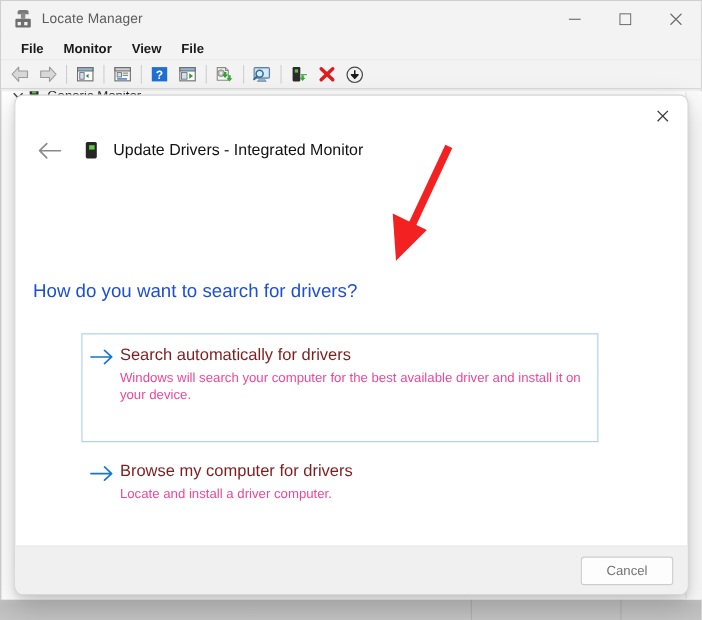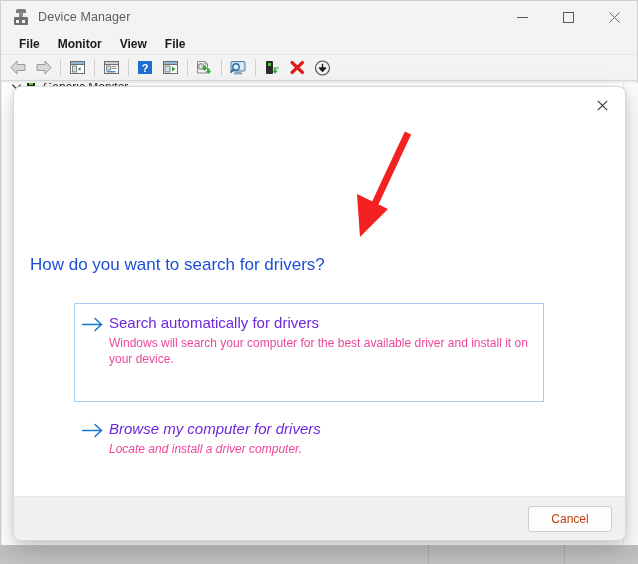--- a/index.html
+++ b/index.html
@@ -185,51 +185,50 @@
     padding: 9px 0 11px 0;
   }
   .opt-1 {
     top: 216px; height: 99px;
     border: 1px solid #a9cdf0;
     background: #ffffff;
   }
   .opt-2 {
     top: 322px; height: 60px;
     border: 1px solid transparent;
-    font-style: italic;
   }
   .opt-inner { display: flex; }
   .opt-arrow {
     width: 34px; min-width: 34px;
     display: flex; justify-content: center;
     padding-top: 4px;
     color: #1575d1;
   }
   .opt-body { padding-right: 14px; }
   .opt-title {
-    font-size: 15px; color: #6d28d9; line-height: 20px;
+    font-size: 15px; color: #7f1d1d; line-height: 20px;
     margin-bottom: 2px;
   }
   .opt-desc {
     font-size: 12px; color: #ec4899; line-height: 16px;
     max-width: 420px;
   }
 
   .dlg-footer {
     position: absolute; left: 0; bottom: 0; width: 100%; height: 44px;
     background: #f0f0f0;
     border-top: 1px solid #e8e8e8;
   }
   .cancel-btn {
     position: absolute; right: 13px; top: 9px;
     width: 84px; height: 26px;
     background: #fdfdfd;
     border: 1px solid #cdcdcd;
     border-radius: 3px;
-    font-size: 12px; color: #c2410c;
+    font-size: 12px; color: #737373;
     font-family: "Liberation Sans", sans-serif;
     display: flex; align-items: center; justify-content: center;
   }
 
   
   .annot {
     position: absolute; left: 340px; top: 125px;
     width: 90px; height: 130px;
     pointer-events: none;
   }
@@ -247,21 +246,21 @@
   <div class="window">
 
     <div class="titlebar">
       <div class="title-icon">
         <div class="ti-top"></div>
         <div class="ti-neck"></div>
         <div class="ti-body"></div>
         <div class="ti-dot"></div>
         <div class="ti-dot2"></div>
       </div>
-      <div class="title-text">Device Manager</div>
+      <div class="title-text">Locate Manager</div>
 
       <div class="win-controls">
         <div class="wc">
           <svg width="11" height="11" viewBox="0 0 11 11">
               <path d="M0 5.5 H11" stroke="#5a5a5a" stroke-width="1"></path>
             </svg>
         </div>
         <div class="wc">
           <svg width="11" height="11" viewBox="0 0 11 11">
               <rect x="0.5" y="0.5" width="10" height="10" fill="none" stroke="#5a5a5a" stroke-width="1"></rect>
@@ -406,20 +405,32 @@
   </div>
 
   <div class="dialog">
 
     <div class="dlg-close">
       <svg width="11" height="11" viewBox="0 0 11 11">
           <path d="M0.8 0.8 L10.2 10.2 M10.2 0.8 L0.8 10.2" stroke="#3b3b3b" stroke-width="1.2"></path>
         </svg>
     </div>
 
+    <div class="dlg-header">
+      <div class="dlg-back">
+        <svg width="22" height="16" viewBox="0 0 22 16">
+          <path d="M21 8 H2 M8.5 1.5 L2 8 L8.5 14.5" fill="none" stroke="#8a8a8a" stroke-width="1.5" stroke-linecap="round" stroke-linejoin="round"></path>
+        </svg>
+      </div>
+      <div class="dlg-dev-icon">
+        <span class="db"></span>
+          <span class="dg"></span>
+      </div>
+      <div class="dlg-title">Update Drivers - Integrated Monitor</div>
+    </div>
 
     <div class="dlg-question">How do you want to search for drivers?</div>
 
     <div class="opt opt-1">
       <div class="opt-inner">
         <div class="opt-arrow">
           <svg width="21" height="15" viewBox="0 0 21 15">
             <path d="M0.5 7.5 H19 M13 1.5 L19.5 7.5 L13 13.5" fill="none" stroke="#1575d1" stroke-width="1.5" stroke-linecap="round" stroke-linejoin="round"></path>
           </svg>
         </div>

